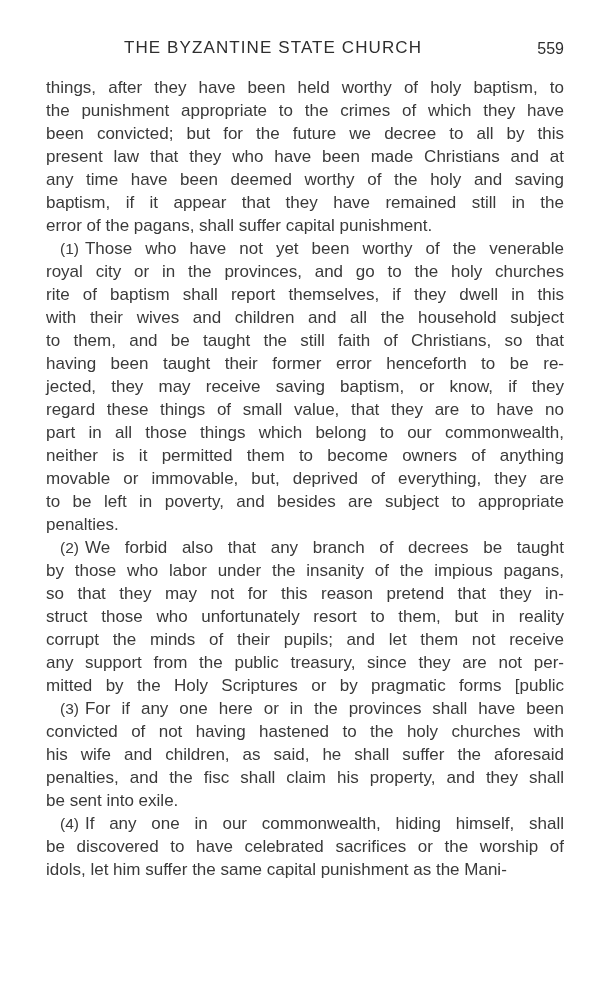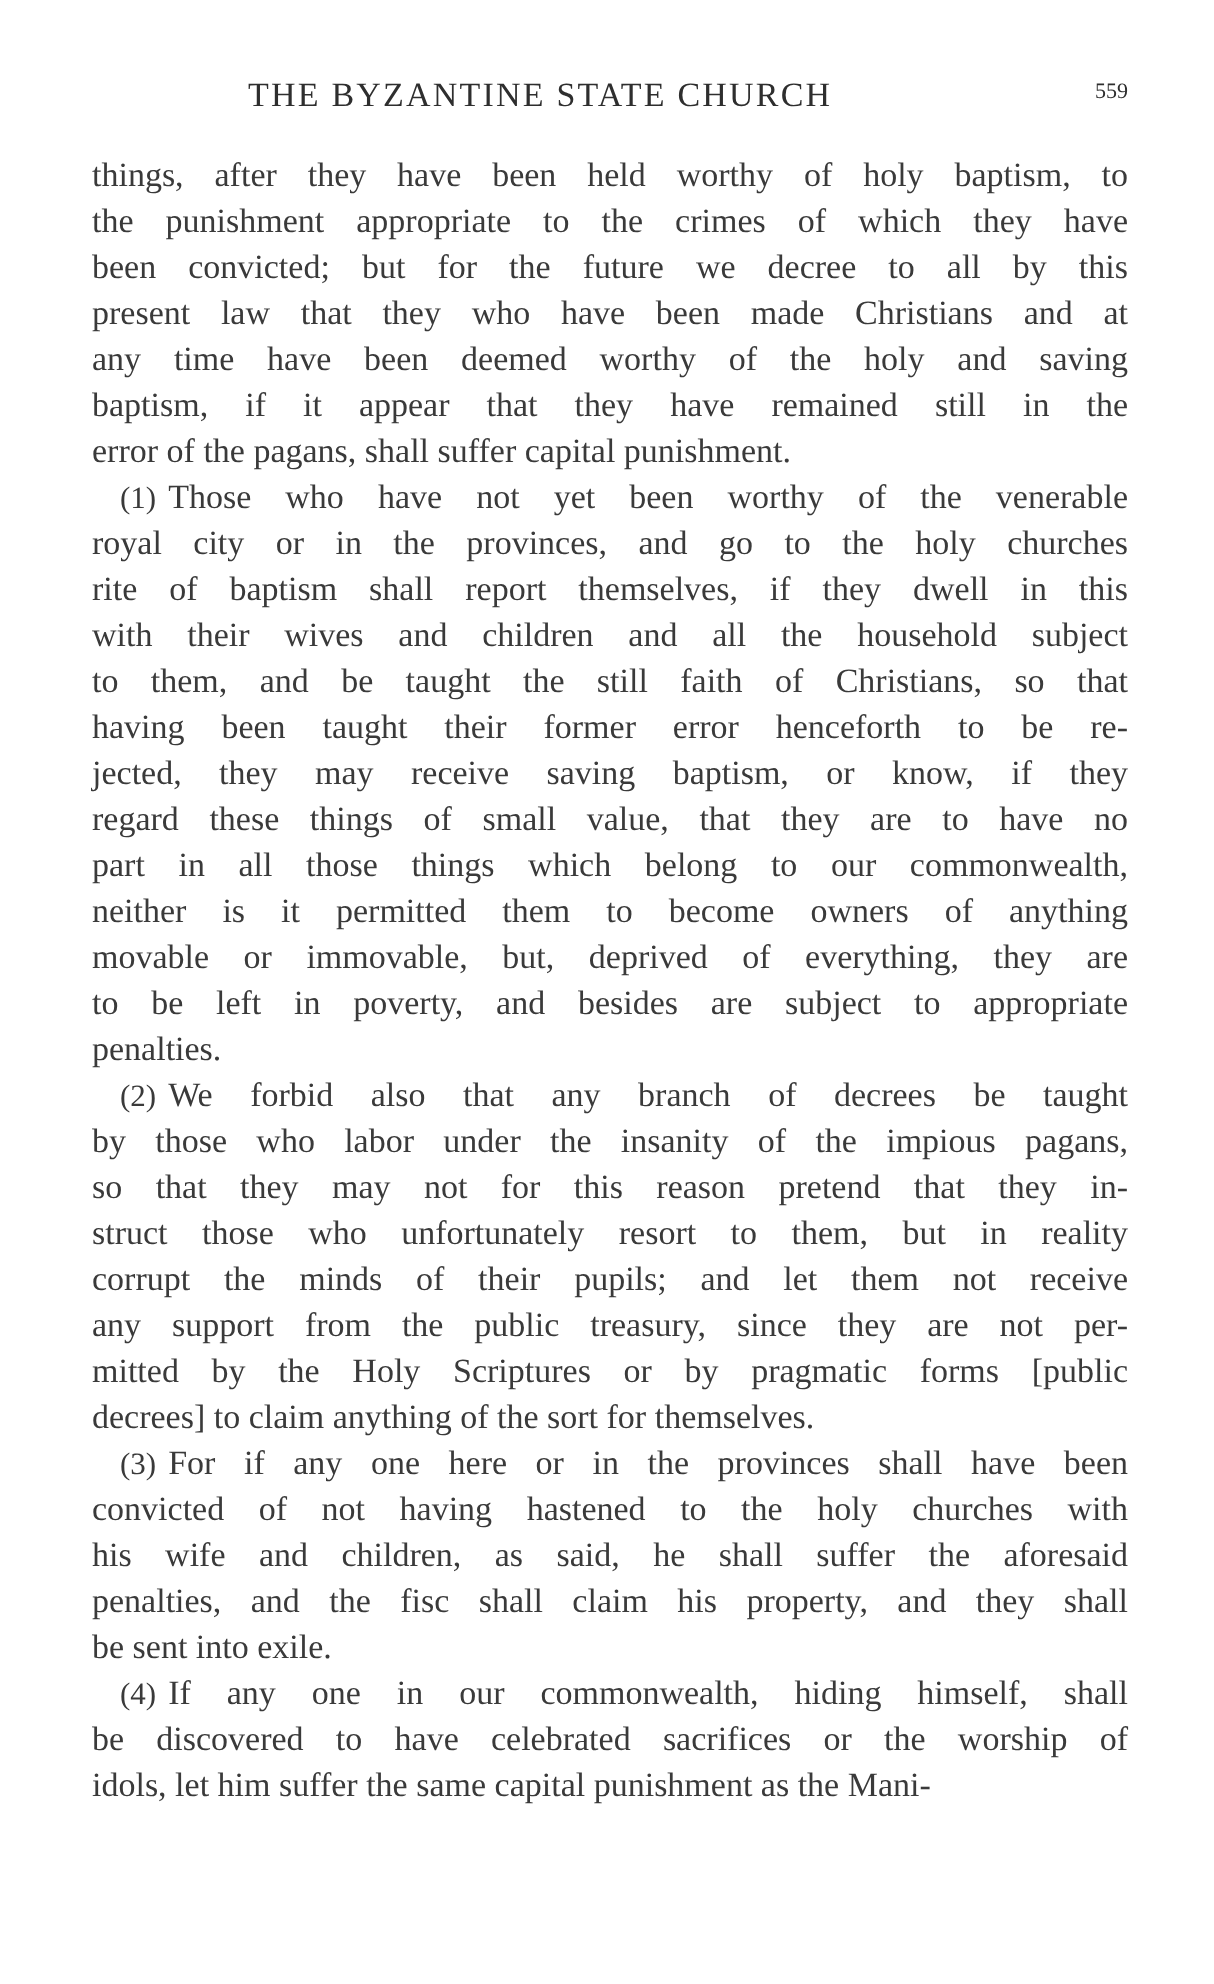--- a/index.html
+++ b/index.html
@@ -1,31 +1,31 @@
 <!DOCTYPE html>
 <html><head>
   <meta charset="utf-8">
   <style>
     html, body { margin: 0; padding: 0; background: #ffffff; }
     body { width: 607px; height: 992px; position: relative; overflow: hidden; }
     .page {
       position: absolute; left: 46px; top: 34px; width: 518px;
-      font-family: Liberation Serif, serif;
+      font-family: Liberation Sans, sans-serif;
       color: #3a3a3a;
     }
     .running-head {
       position: relative; height: 40px;
     }
     .running-title {
       position: absolute; left: 78px; top: 4px;
       font-size: 17px; letter-spacing: 1.1px; color: #2e2e2e;
     }
     .page-number {
       position: absolute; right: 0; top: 6px;
-      font-size: 11px; color: #2e2e2e;
+      font-size: 16px; color: #2e2e2e;
     }
     .body-text { margin-top: 2px; }
     .line {
       display: block; height: 23px; line-height: 23px;
       font-size: 17px; white-space: nowrap;
       text-align: justify; text-align-last: justify;
       word-spacing: 0px;
     }
     .line.last { text-align-last: left; }
     .line.indent { padding-left: 14px; }
@@ -65,21 +65,20 @@
         <span class="line last">penalties.</span>
       </div>
       <div>
         <span class="line indent"><span class="num">(2)</span><span>We forbid also that any branch of decrees be taught</span></span>
         <span class="line">by those who labor under the insanity of the impious pagans,</span>
         <span class="line">so that they may not for this reason pretend that they in-</span>
         <span class="line">struct those who unfortunately resort to them, but in reality</span>
         <span class="line">corrupt the minds of their pupils; and let them not receive</span>
         <span class="line">any support from the public treasury, since they are not per-</span>
         <span class="line">mitted by the Holy Scriptures or by pragmatic forms [public</span>
-        <span class="line last">decrees] to claim anything of the sort for themselves.</span>
       </div>
       <div>
         <span class="line indent"><span class="num">(3)</span><span>For if any one here or in the provinces shall have been</span></span>
         <span class="line">convicted of not having hastened to the holy churches with</span>
         <span class="line">his wife and children, as said, he shall suffer the aforesaid</span>
         <span class="line">penalties, and the fisc shall claim his property, and they shall</span>
         <span class="line last">be sent into exile.</span>
       </div>
       <div>
         <span class="line indent"><span class="num">(4)</span><span>If any one in our commonwealth, hiding himself, shall</span></span>

